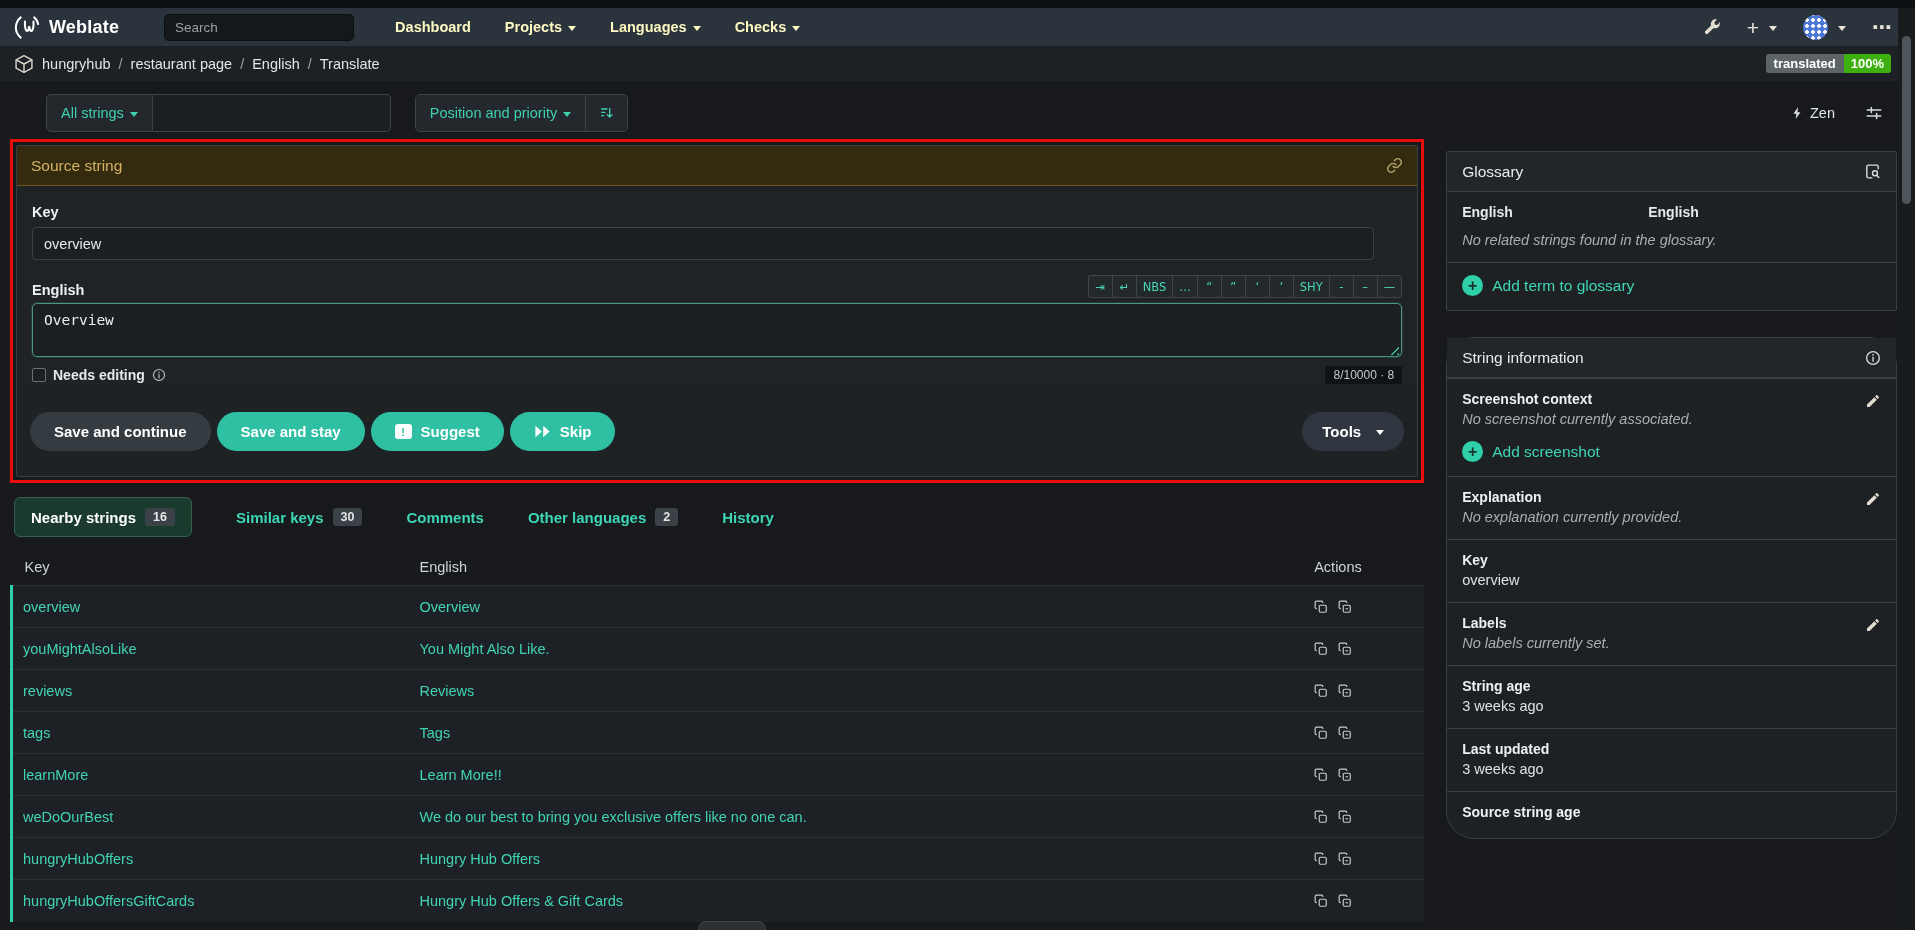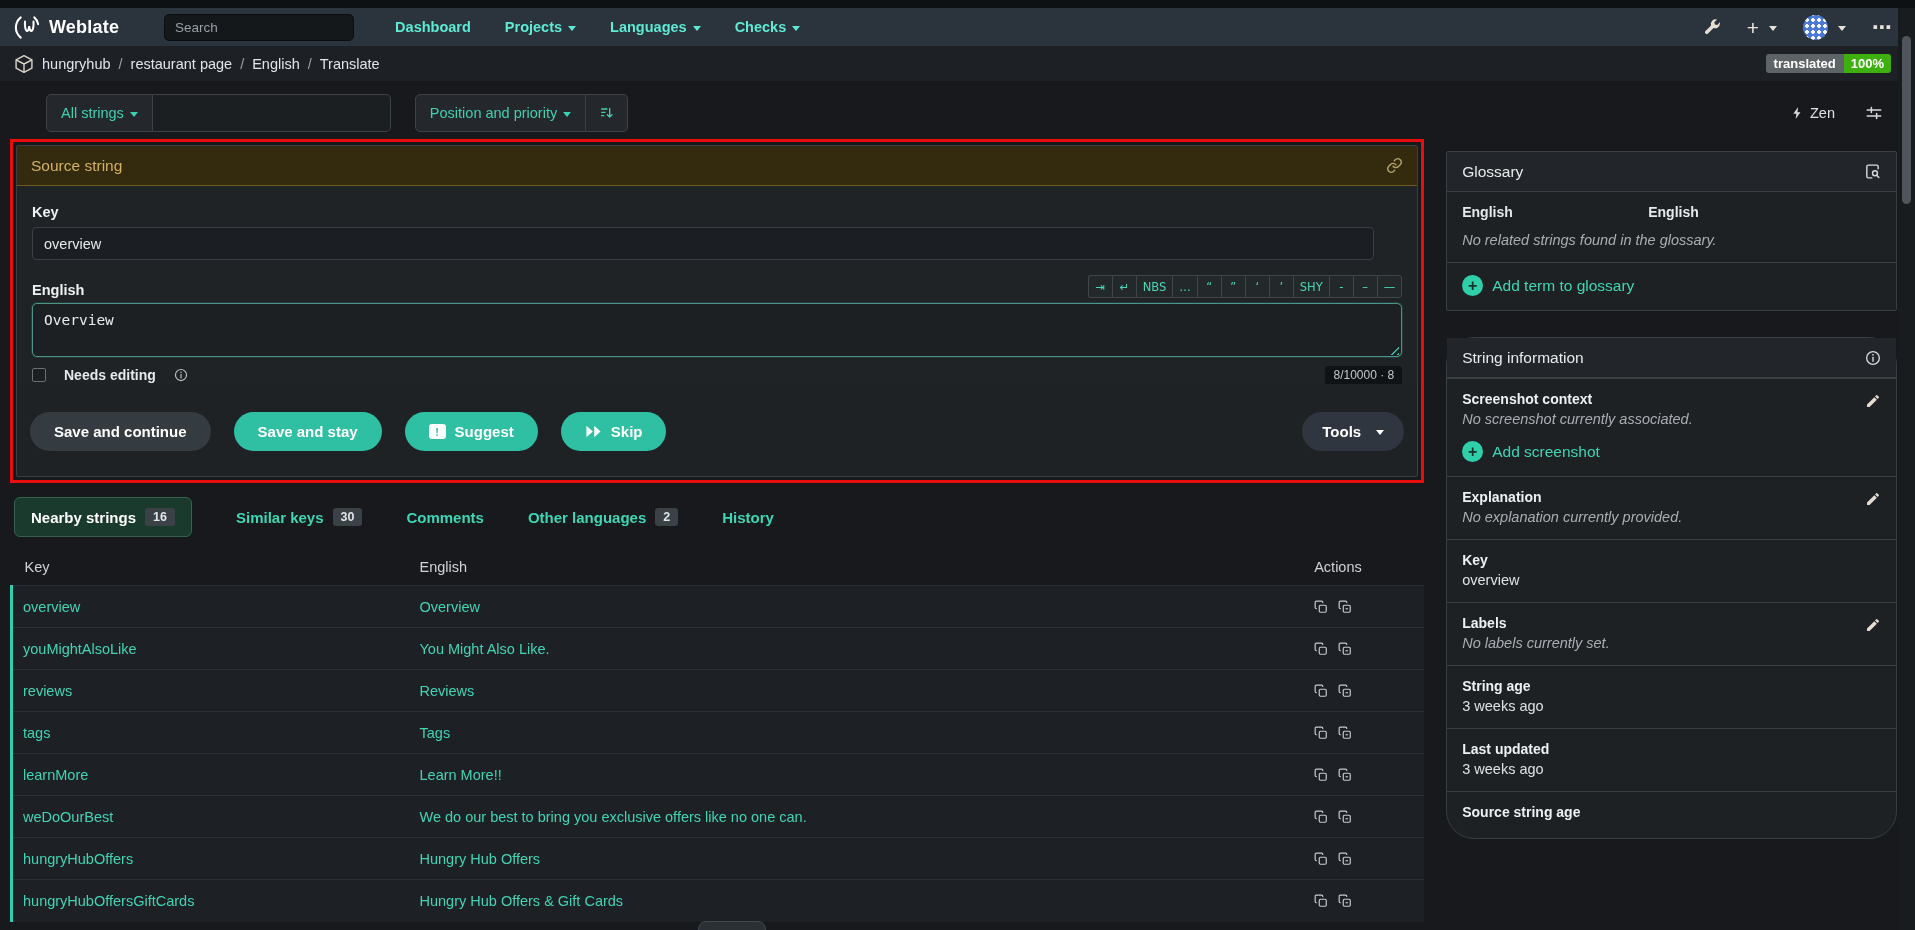--- a/index.html
+++ b/index.html
@@ -18,21 +18,21 @@
     padding:0 22px 0 14px; gap:23px;
   }
   .brand-wrap { display:flex; align-items:center; gap:8px; margin-right:22px; }
   .brand { font-size:18px; font-weight:bold; color:#fff; letter-spacing:.2px; }
   .nav-search {
     width:190px; height:27px; background:#15181b; border:1px solid #0b0d0f;
     border-radius:5px; color:#dfe3e6; padding:0 10px; font-size:13.5px; outline:none;
   }
   .nav-search::placeholder { color:#99a0a6; }
   .nav-links { display:flex; align-items:center; gap:34px; margin-left:18px; }
-  .nav-link { color:#5eead4; font-weight:600; font-size:14.5px; display:flex; align-items:center; cursor:pointer; }
+  .nav-link { color:#fef9c3; font-weight:600; font-size:14.5px; display:flex; align-items:center; cursor:pointer; }
   .caret { width:0; height:0; border-left:4px solid transparent; border-right:4px solid transparent;
            border-top:5px solid currentColor; display:inline-block; margin-left:6px; margin-top:2px; }
   .nav-right { margin-left:auto; display:flex; align-items:center; gap:26px; color:#e4ded2; }
   .nav-icon-btn { display:flex; align-items:center; gap:4px; cursor:pointer; }
   .plus-glyph { font-size:21px; font-weight:400; line-height:1; color:#e8e3d8; }
   .globe {
     width:25px; height:25px; border-radius:50%;
     background:#4d79d6;
     background-image:radial-gradient(circle, rgba(255,255,255,.95) 1.6px, transparent 2.1px);
     background-size:6px 6px; background-position:1px 2px;
@@ -115,31 +115,31 @@
     border-radius:5px; color:#e9ecee; font-size:14.5px; padding:8px 11px; resize:none; outline:none;
     box-shadow:0 0 0 1px rgba(63,208,176,.15);
   }
   .ta-wrap { position:relative; }
   .resize-corner {
     position:absolute; right:3px; bottom:5px; width:11px; height:11px;
     background:repeating-linear-gradient(315deg, #3fd0b0 0 1.5px, transparent 1.5px 4.5px);
     clip-path:polygon(100% 0, 100% 100%, 0 100%); opacity:.85; cursor:nwse-resize;
   }
   .meta-row { display:flex; align-items:center; margin-top:6px; }
-  .needs-edit { display:flex; align-items:center; gap:18px; }
+  .needs-edit { display:flex; align-items:center; gap:7px; }
   .needs-edit input[type=checkbox] {
     appearance:none; width:14px; height:14px; background:#1b1f22; border:1px solid #6a7075;
     border-radius:2px; cursor:pointer;
   }
   .needs-edit .lbl { font-weight:bold; font-size:14px; }
   .counter {
     margin-left:auto; background:#101315; color:#c3c8cc; font-size:12px;
     padding:2px 8px; border-radius:3px 3px 0 0;
   }
-  .btn-row { display:flex; align-items:center; gap:23px; padding:28px 13px 25px; }
+  .btn-row { display:flex; align-items:center; gap:6px; padding:28px 13px 25px; }
   .pill {
     height:39px; border:none; border-radius:20px; padding:0 24px; font-size:15px; font-weight:bold;
     display:flex; align-items:center; gap:9px; cursor:pointer; color:#fff;
     font-family:inherit;
   }
   .pill-dark { background:#343b41; }
   .pill-green { background:#2fbfa3; }
   .pill-tools { background:#2f3640; margin-left:auto; padding:0 20px; }
   .suggest-ico {
     width:17px; height:15px; background:#fff; border-radius:3px; color:#2fbfa3;

